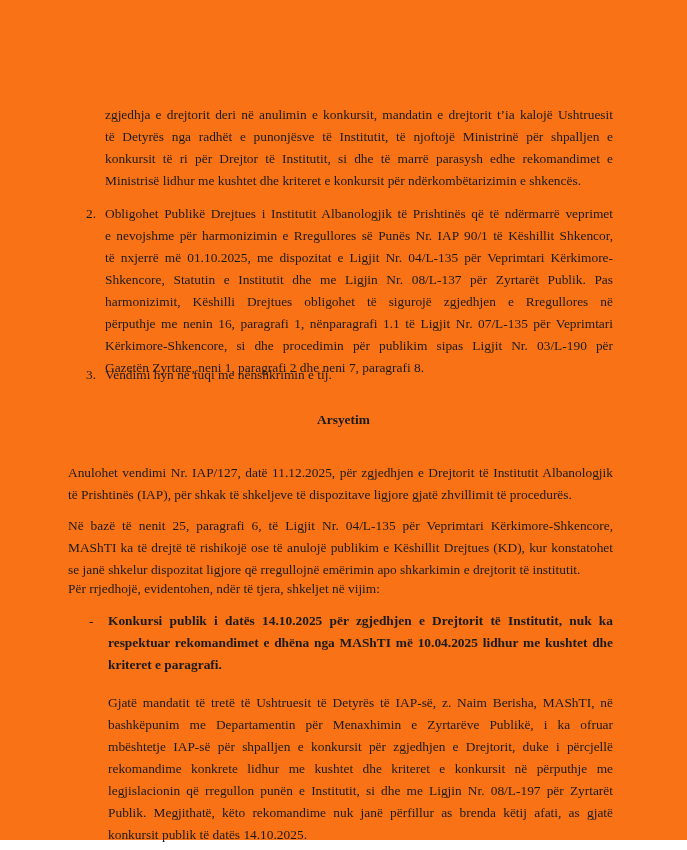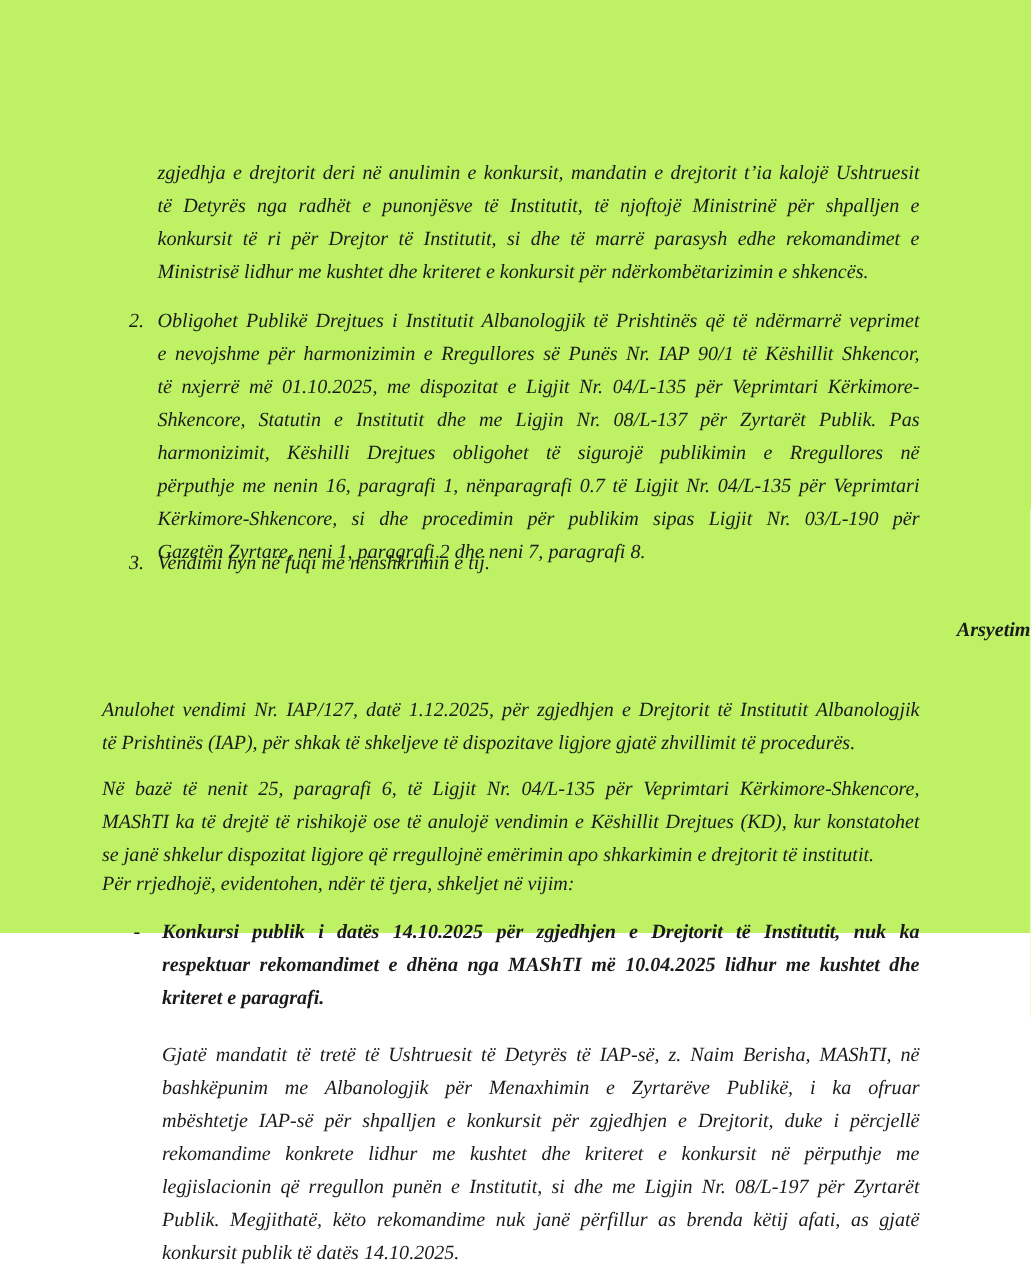--- a/index.html
+++ b/index.html
@@ -1,80 +1,80 @@
 <!DOCTYPE html>
 <html><head>
 <meta charset="utf-8">
 <style>
   html, body { margin: 0; padding: 0; background: #ffffff; }
   body { width: 687px; height: 850px; position: relative; overflow: hidden;
          font-family: "Liberation Serif", "DejaVu Serif", serif; color: #1a1a1a; }
-  .page { position: absolute; left: 0; top: 0; width: 687px; height: 622px; background: #bef264; font-style: italic; }
+  .page { position: absolute; left: 0; top: 0; width: 687px; height: 840px; background: #f97316; }
   .ln { position: absolute; font-size: 13.4px; line-height: 22px; white-space: nowrap; }
   .j { text-align: justify; text-align-last: justify; white-space: normal; }
   .b { font-weight: bold; }
   .num { position: absolute; font-size: 13.4px; line-height: 22px; }
-  .heading { position: absolute; left: 0; width: 687px; text-align: right; font-weight: bold; font-size: 13.4px; line-height: 22px; }
+  .heading { position: absolute; left: 0; width: 687px; text-align: center; font-weight: bold; font-size: 13.4px; line-height: 22px; }
 </style>
 </head>
 <body>
 
 <div class="page">
 
   <div>
     <div class="ln j" style="left:105px;top:104px;width:508px">zgjedhja e drejtorit deri në anulimin e konkursit, mandatin e drejtorit t’ia kalojë Ushtruesit</div>
     <div class="ln j" style="left:105px;top:126px;width:508px">të Detyrës nga radhët e punonjësve të Institutit, të njoftojë Ministrinë për shpalljen e</div>
     <div class="ln j" style="left:105px;top:148px;width:508px">konkursit të ri për Drejtor të Institutit, si dhe të marrë parasysh edhe rekomandimet e</div>
     <div class="ln" style="left:105px;top:170px">Ministrisë lidhur me kushtet dhe kriteret e konkursit për ndërkombëtarizimin e shkencës.</div>
   </div>
 
   <div>
     <div class="num" style="left:86px;top:203px">2.</div>
     <div class="ln j" style="left:105px;top:203px;width:508px">Obligohet Publikë Drejtues i Institutit Albanologjik të Prishtinës që të ndërmarrë veprimet</div>
     <div class="ln j" style="left:105px;top:225px;width:508px">e nevojshme për harmonizimin e Rregullores së Punës Nr. IAP 90/1 të Këshillit Shkencor,</div>
     <div class="ln j" style="left:105px;top:247px;width:508px">të nxjerrë më 01.10.2025, me dispozitat e Ligjit Nr. 04/L-135 për Veprimtari Kërkimore-</div>
     <div class="ln j" style="left:105px;top:269px;width:508px">Shkencore, Statutin e Institutit dhe me Ligjin Nr. 08/L-137 për Zyrtarët Publik. Pas</div>
-    <div class="ln j" style="left:105px;top:291px;width:508px">harmonizimit, Këshilli Drejtues obligohet të sigurojë publikimin e Rregullores në</div>
-    <div class="ln j" style="left:105px;top:313px;width:508px">përputhje me nenin 16, paragrafi 1, nënparagrafi 0.7 të Ligjit Nr. 04/L-135 për Veprimtari</div>
+    <div class="ln j" style="left:105px;top:291px;width:508px">harmonizimit, Këshilli Drejtues obligohet të sigurojë zgjedhjen e Rregullores në</div>
+    <div class="ln j" style="left:105px;top:313px;width:508px">përputhje me nenin 16, paragrafi 1, nënparagrafi 1.1 të Ligjit Nr. 07/L-135 për Veprimtari</div>
     <div class="ln j" style="left:105px;top:335px;width:508px">Kërkimore-Shkencore, si dhe procedimin për publikim sipas Ligjit Nr. 03/L-190 për</div>
     <div class="ln" style="left:105px;top:357px">Gazetën Zyrtare, neni 1, paragrafi 2 dhe neni 7, paragrafi 8.</div>
   </div>
 
   <div>
     <div class="num" style="left:86px;top:364px">3.</div>
     <div class="ln" style="left:105px;top:364px">Vendimi hyn në fuqi me nënshkrimin e tij.</div>
   </div>
 
   <div class="heading" style="top:409px">Arsyetim</div>
 
   <div>
-    <div class="ln j" style="left:68px;top:462px;width:545px">Anulohet vendimi Nr. IAP/127, datë 1.12.2025, për zgjedhjen e Drejtorit të Institutit Albanologjik</div>
+    <div class="ln j" style="left:68px;top:462px;width:545px">Anulohet vendimi Nr. IAP/127, datë 11.12.2025, për zgjedhjen e Drejtorit të Institutit Albanologjik</div>
     <div class="ln" style="left:68px;top:484px">të Prishtinës (IAP), për shkak të shkeljeve të dispozitave ligjore gjatë zhvillimit të procedurës.</div>
   </div>
 
   <div>
     <div class="ln j" style="left:68px;top:515px;width:545px">Në bazë të nenit 25, paragrafi 6, të Ligjit Nr. 04/L-135 për Veprimtari Kërkimore-Shkencore,</div>
-    <div class="ln j" style="left:68px;top:537px;width:545px">MAShTI ka të drejtë të rishikojë ose të anulojë vendimin e Këshillit Drejtues (KD), kur konstatohet</div>
+    <div class="ln j" style="left:68px;top:537px;width:545px">MAShTI ka të drejtë të rishikojë ose të anulojë publikim e Këshillit Drejtues (KD), kur konstatohet</div>
     <div class="ln" style="left:68px;top:559px">se janë shkelur dispozitat ligjore që rregullojnë emërimin apo shkarkimin e drejtorit të institutit.</div>
   </div>
 
   <div>
     <div class="ln" style="left:68px;top:578px">Për rrjedhojë, evidentohen, ndër të tjera, shkeljet në vijim:</div>
   </div>
 
   <div>
     <div class="num" style="left:89px;top:610px">-</div>
     <div class="ln j b" style="left:108px;top:610px;width:505px">Konkursi publik i datës 14.10.2025 për zgjedhjen e Drejtorit të Institutit, nuk ka</div>
     <div class="ln j b" style="left:108px;top:632px;width:505px">respektuar rekomandimet e dhëna nga MAShTI më 10.04.2025 lidhur me kushtet dhe</div>
     <div class="ln b" style="left:108px;top:654px">kriteret e paragrafi.</div>
   </div>
 
   <div>
     <div class="ln j" style="left:108px;top:692px;width:505px">Gjatë mandatit të tretë të Ushtruesit të Detyrës të IAP-së, z. Naim Berisha, MAShTI, në</div>
-    <div class="ln j" style="left:108px;top:714px;width:505px">bashkëpunim me Albanologjik për Menaxhimin e Zyrtarëve Publikë, i ka ofruar</div>
+    <div class="ln j" style="left:108px;top:714px;width:505px">bashkëpunim me Departamentin për Menaxhimin e Zyrtarëve Publikë, i ka ofruar</div>
     <div class="ln j" style="left:108px;top:736px;width:505px">mbështetje IAP-së për shpalljen e konkursit për zgjedhjen e Drejtorit, duke i përcjellë</div>
     <div class="ln j" style="left:108px;top:758px;width:505px">rekomandime konkrete lidhur me kushtet dhe kriteret e konkursit në përputhje me</div>
     <div class="ln j" style="left:108px;top:780px;width:505px">legjislacionin që rregullon punën e Institutit, si dhe me Ligjin Nr. 08/L-197 për Zyrtarët</div>
     <div class="ln j" style="left:108px;top:802px;width:505px">Publik. Megjithatë, këto rekomandime nuk janë përfillur as brenda këtij afati, as gjatë</div>
     <div class="ln" style="left:108px;top:824px">konkursit publik të datës 14.10.2025.</div>
   </div>
 
 </div>
 
 </body></html>

